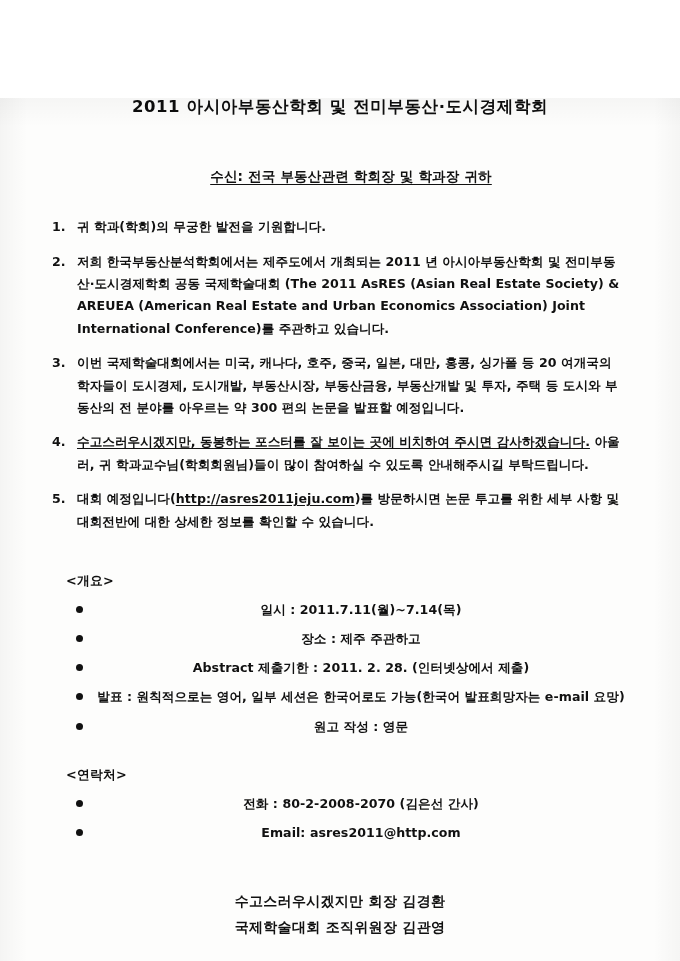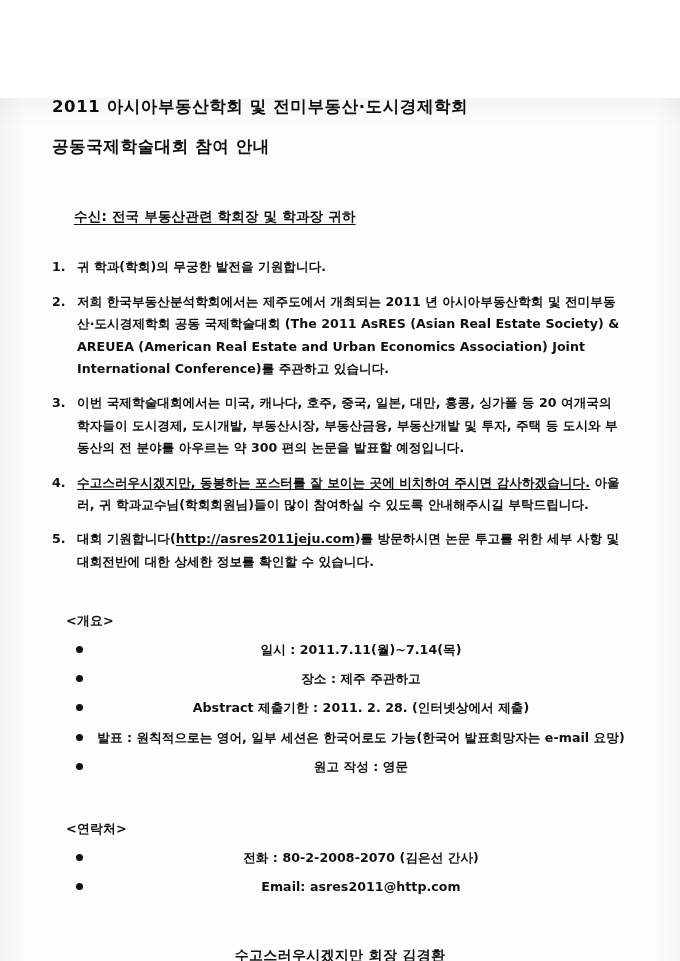--- a/index.html
+++ b/index.html
@@ -30,20 +30,21 @@
       linear-gradient(to right, rgba(0,0,0,0.035), rgba(0,0,0,0) 4%, rgba(0,0,0,0) 96%, rgba(0,0,0,0.03)),
       linear-gradient(to bottom, rgba(0,0,0,0.03), rgba(0,0,0,0) 3%, rgba(0,0,0,0) 97%, rgba(0,0,0,0.03));
     pointer-events: none;
   }
   .content {
     position: relative;
     padding: 0 52px;
   }
 
   .title-block {
+    text-align: center;
     margin-top: 98px;
   }
   .title-line {
     font-size: 16.5px;
     font-weight: bold;
     letter-spacing: 0.6px;
     line-height: 1.1;
     color: #0d0d0d;
   }
   .title-line + .title-line {
@@ -51,20 +52,21 @@
   }
 
   .recipient {
     margin-top: 52px;
     margin-left: 22px;
     font-size: 13.5px;
     font-weight: bold;
     text-decoration: underline;
     text-underline-offset: 3px;
     letter-spacing: 0.2px;
+    text-align: center;
   }
 
   ol.num-list {
     margin: 30px 0 0 0;
     padding: 0;
     list-style: none;
   }
   ol.num-list > li {
     position: relative;
     padding-left: 25px;
@@ -91,21 +93,21 @@
   }
 
   .section-head {
     margin-top: 40px;
     margin-left: 14px;
     font-size: 12.8px;
     font-weight: bold;
     letter-spacing: 0.2px;
   }
   .contact-head {
-    margin-top: 44px;
+    margin-top: 30px;
   }
 
   ul.bullets {
     margin: 10px 0 0 0;
     padding: 0;
     list-style: none;
     text-align: center;
   }
   ul.bullets > li {
     position: relative;
@@ -138,21 +140,20 @@
   }
 </style>
 </head>
 <body>
 
 <div class="page">
   <div class="content">
 
     <div class="title-block">
       <div class="title-line">2011 아시아부동산학회 및  전미부동산·도시경제학회</div>
-      <div class="title-line">공동국제학술대회 참여 안내</div>
     </div>
 
     <div class="recipient">수신: 전국 부동산관련 학회장 및 학과장 귀하</div>
 
     <ol class="num-list">
       <li>
         <span class="marker">1.</span>
         <span>귀 학과(학회)의 무궁한 발전을 기원합니다.</span>
       </li>
       <li>
@@ -163,21 +164,21 @@
         <span class="marker">3.</span>
         <span>이번 국제학술대회에서는 미국, 캐나다, 호주, 중국, 일본, 대만, 홍콩, 싱가폴 등 20 여개국의 학자들이 도시경제, 도시개발, 부동산시장, 부동산금융, 부동산개발 및 투자, 주택 등 도시와 부동산의 전 분야를 아우르는 약 300 편의 논문을 발표할 예정입니다.</span>
       </li>
       <li>
         <span class="marker">4.</span>
         <span class="li-underline">수고스러우시겠지만, 동봉하는 포스터를 잘 보이는 곳에 비치하여 주시면 감사하겠습니다.</span>
         <span>아울러, 귀 학과교수님(학회회원님)들이 많이 참여하실 수 있도록 안내해주시길 부탁드립니다.</span>
       </li>
       <li>
         <span class="marker">5.</span>
-        <span>대회 기원합니다(</span><span class="italic-link">http://asres2011jeju.com</span><span>)를 방문하시면 논문 투고를 위한 세부 사항 및 대회전반에 대한 상세한 정보를 확인할 수 있습니다.</span>
+        <span>대회 예정입니다(</span><span class="italic-link">http://asres2011jeju.com</span><span>)를 방문하시면 논문 투고를 위한 세부 사항 및 대회전반에 대한 상세한 정보를 확인할 수 있습니다.</span>
       </li>
     </ol>
 
     <div class="section-head">&lt;개요&gt;</div>
     <ul class="bullets">
       <li>
         <span class="dot"></span>
         <span>일시 : 2011.7.11(월)~7.14(목)</span>
       </li>
       <li>

